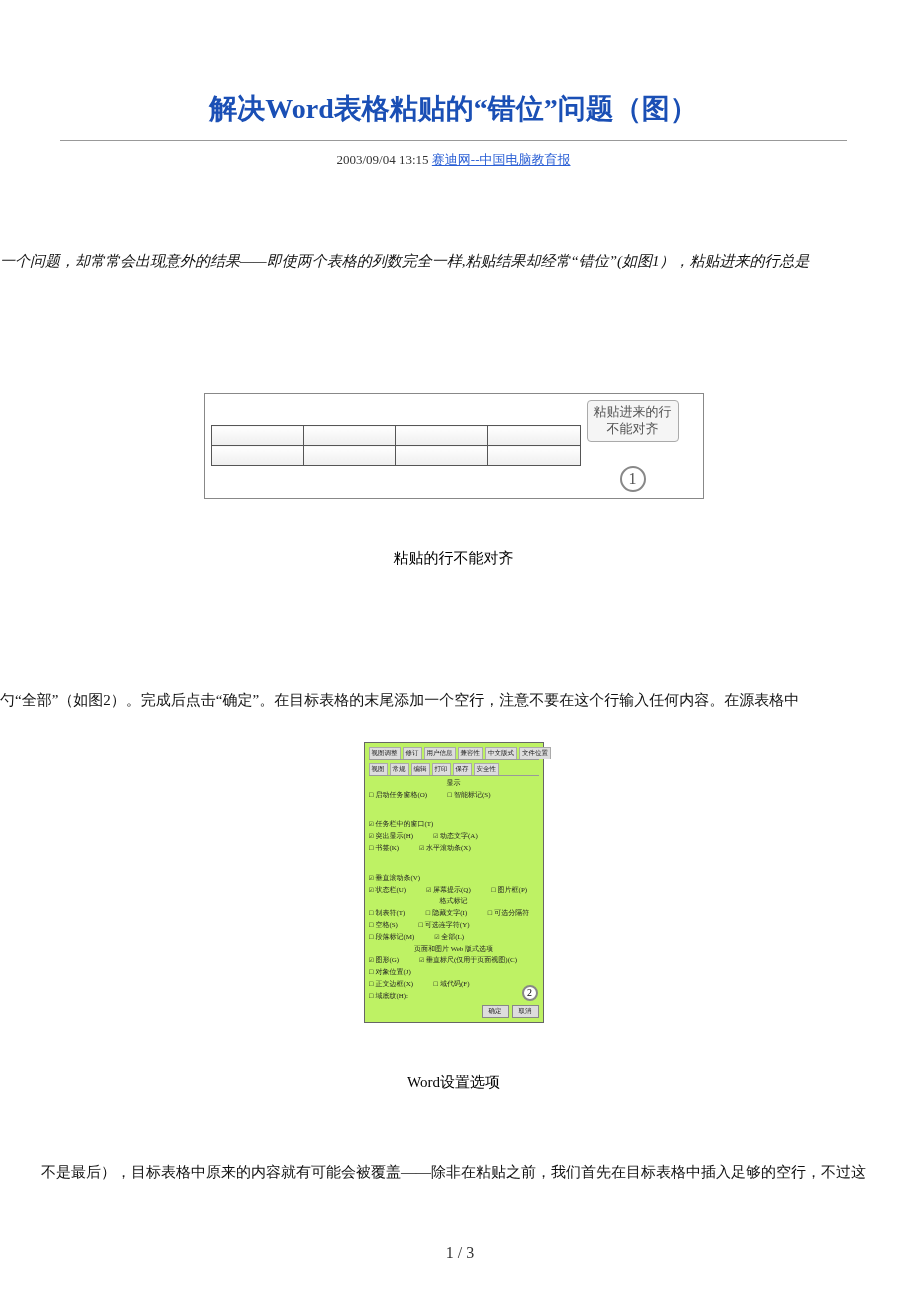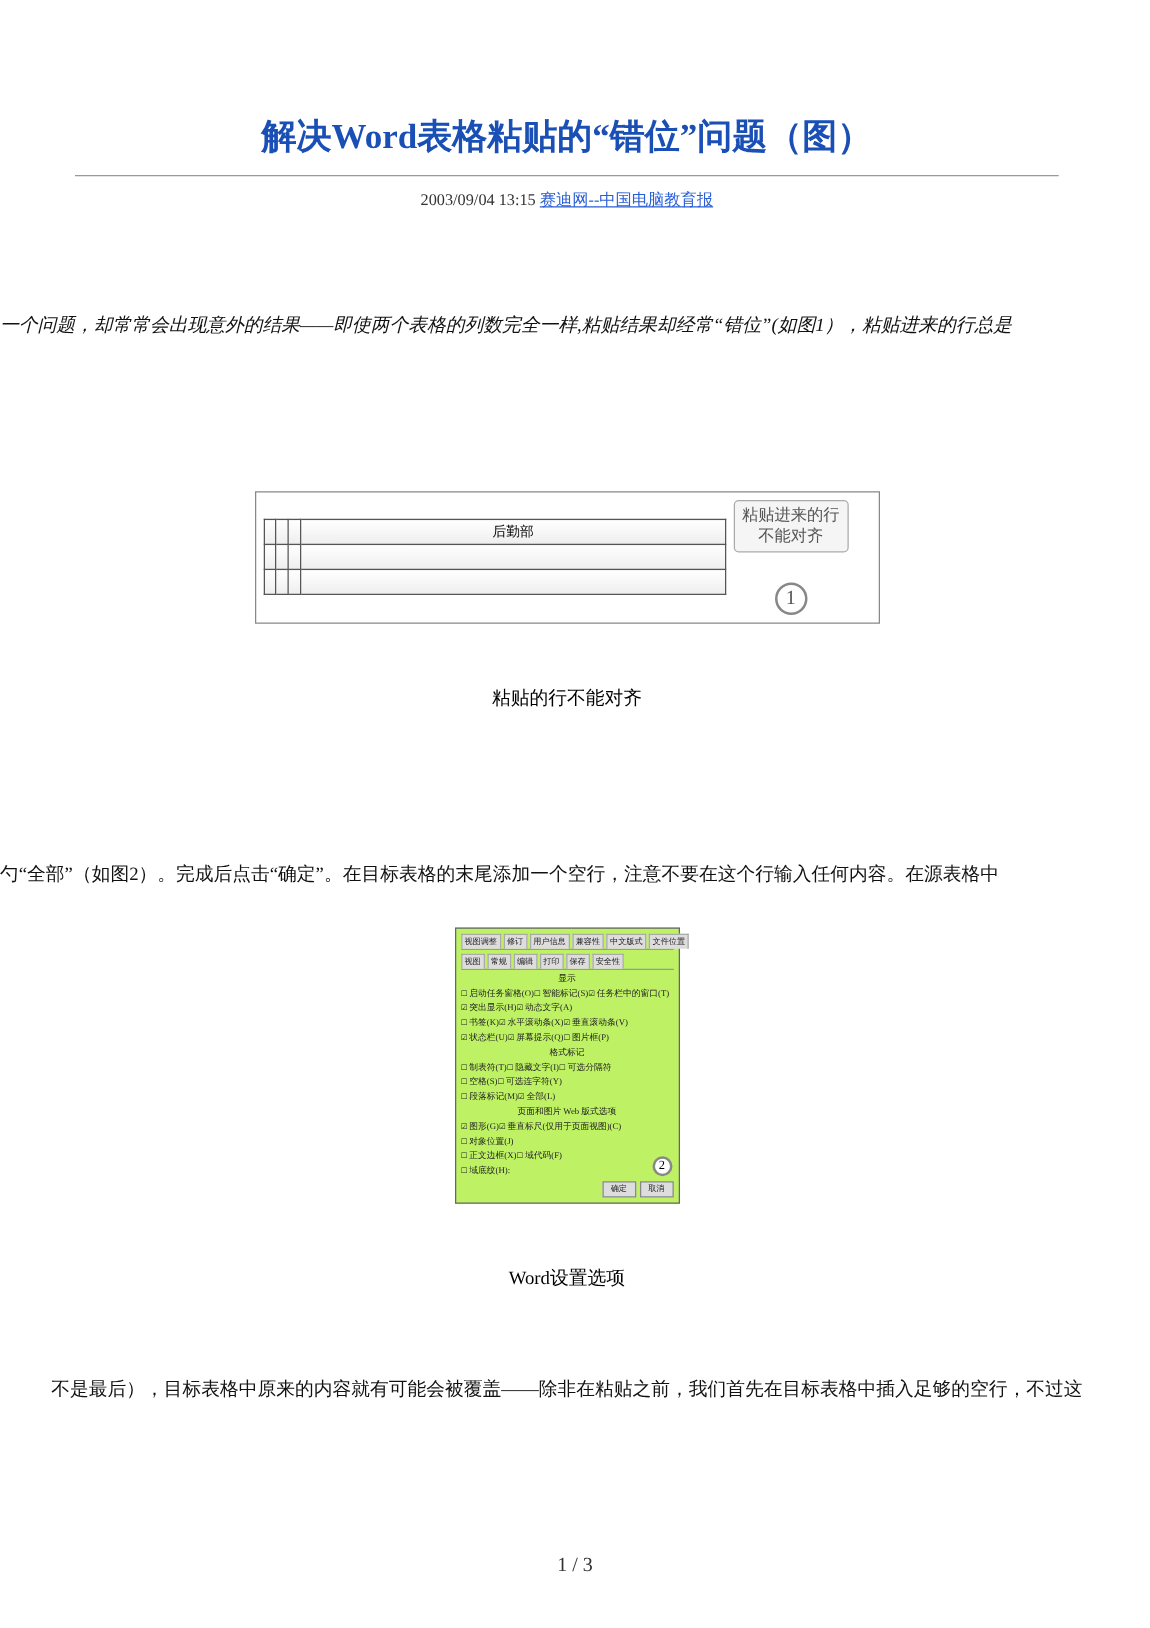--- a/index.html
+++ b/index.html
@@ -133,21 +133,21 @@
     padding: 1px 2px;
     border: 1px solid #aaa;
     border-bottom: none;
     background: #ddd;
     white-space: nowrap;
   }
   .fig2-section {
     margin: 2px 0;
     line-height: 1.4;
   }
-  .fig2-row { display: flex; gap: 0; flex-wrap: wrap; }
+  .fig2-row { display: flex; gap: 20px; flex-wrap: wrap; }
   .fig2-check::before { content: "☐ "; font-size: 6px; }
   .fig2-checked::before { content: "☑ "; font-size: 6px; }
   .fig2-btns {
     display: flex;
     justify-content: flex-end;
     gap: 3px;
     margin-top: 3px;
   }
   .fig2-btns span {
     border: 1px solid #888;
@@ -195,26 +195,20 @@
     <span>2003/09/04 13:15</span>
     <span class="link">赛迪网--中国电脑教育报</span>
   </div>
 
   <p class="para p1">一个问题，却常常会出现意外的结果——即使两个表格的列数完全一样,粘贴结果却经常“错位”(如图1），粘贴进来的行总是</p>
 
   <div class="figure figure1">
     <div class="fig1-box">
       <table class="fig1-table">
         <tbody>
-            <tr>
-          <td></td>
-              <td></td>
-              <td></td>
-          <td>后勤部</td>
-        </tr>
         <tr>
               <td></td>
               <td></td>
               <td></td>
               <td></td>
             </tr>
         <tr>
               <td></td>
               <td></td>
               <td></td>

